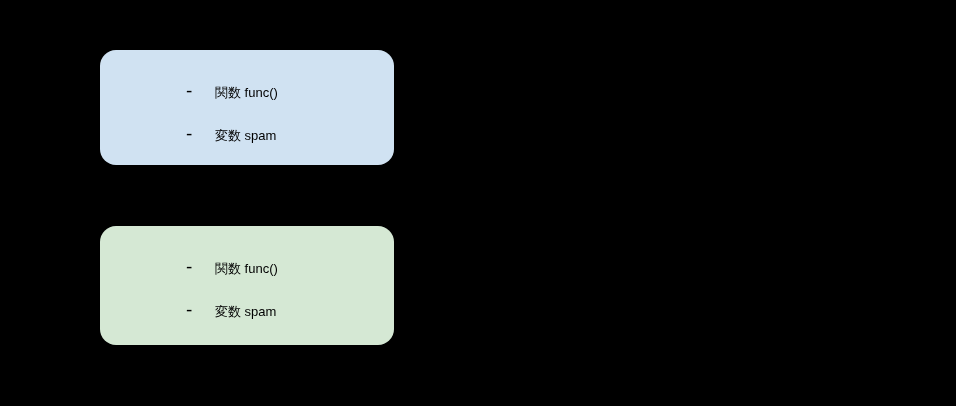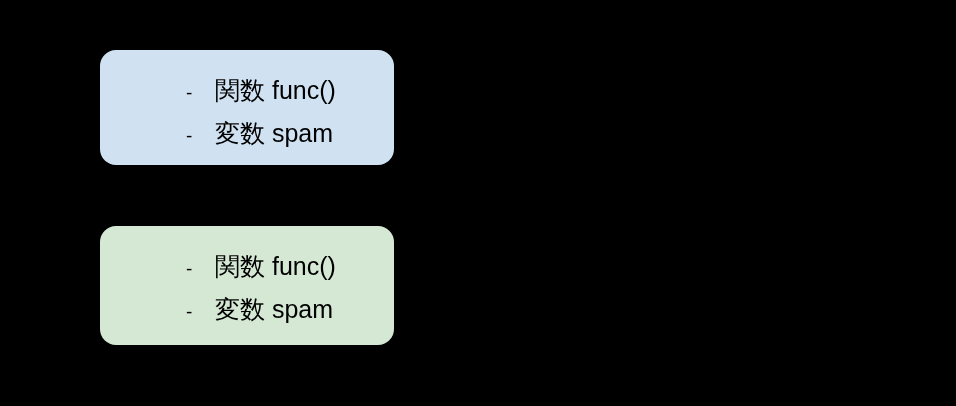--- a/index.html
+++ b/index.html
@@ -46,21 +46,21 @@
     width: 29px;
     margin-left: 86px;
     flex: 0 0 auto;
     color: #000000;
     font-size: 19px;
   }
 
   .line-text {
     flex: 0 0 auto;
     color: #000000;
-    font-size: 25px;
+    font-size: 13px;
   }
 
   
   #node-blue {
     left: 100px;
     top: 50px;
     width: 294px;
     height: 115px;
   }
 

